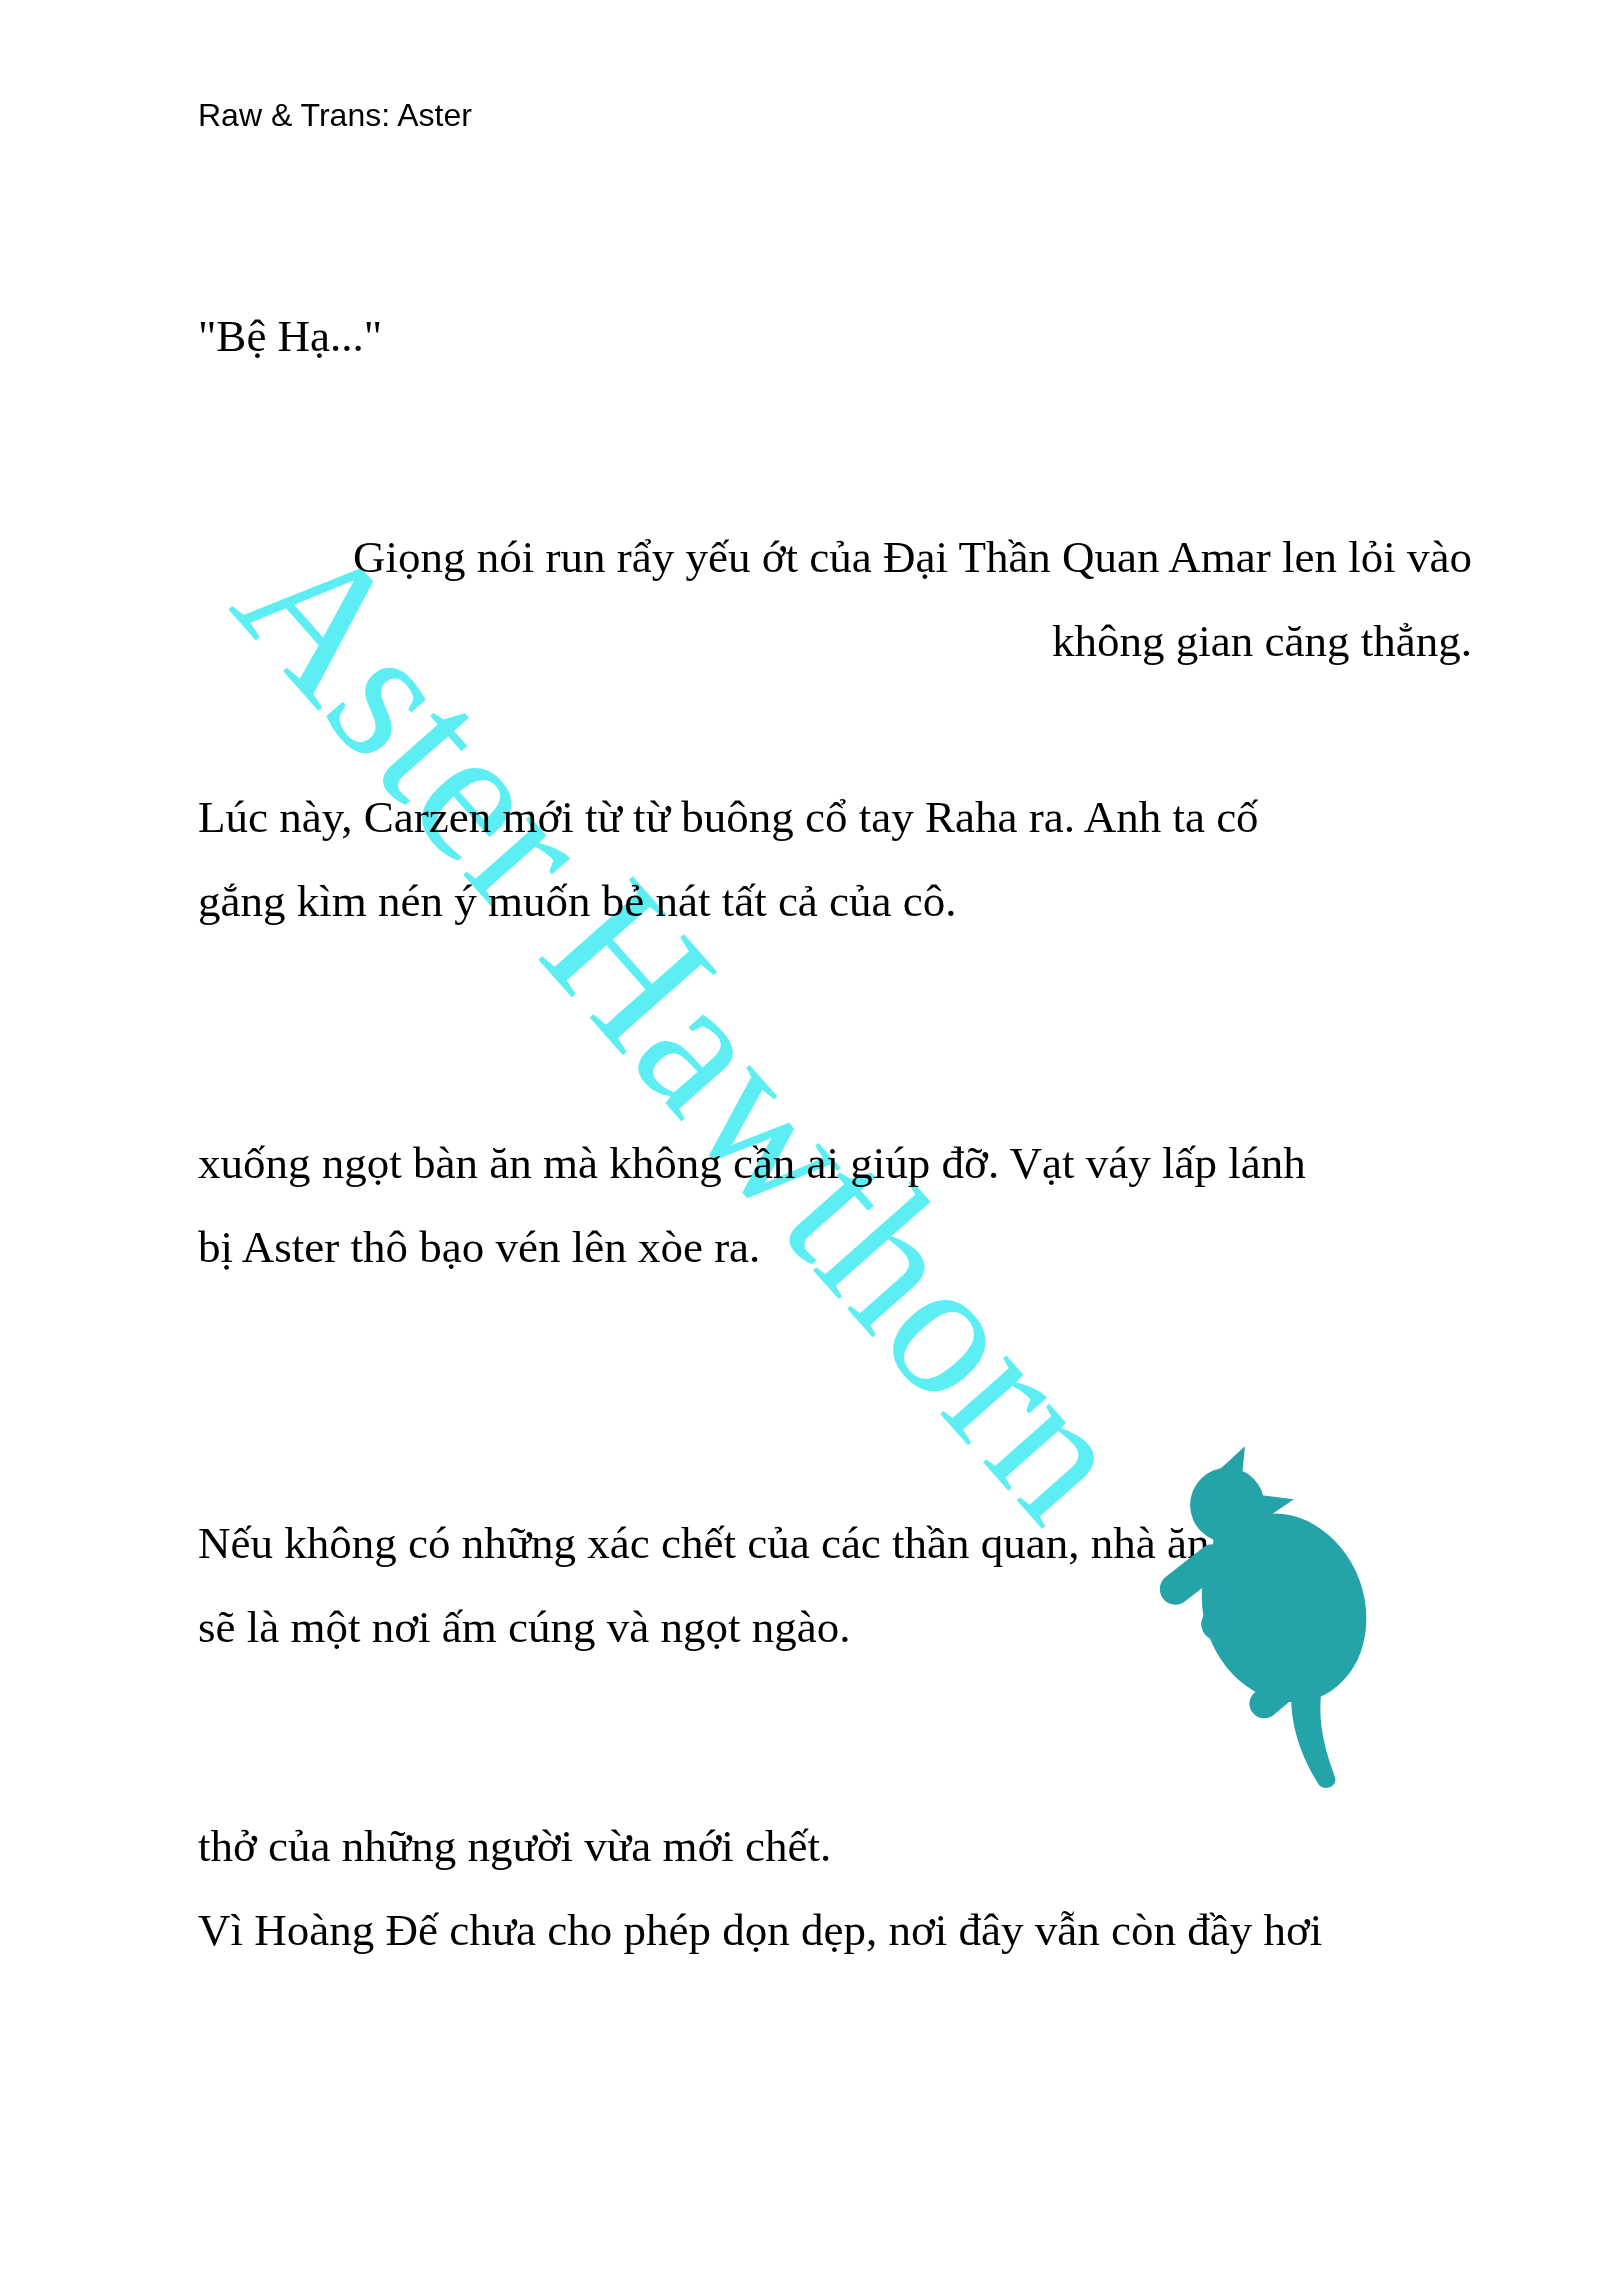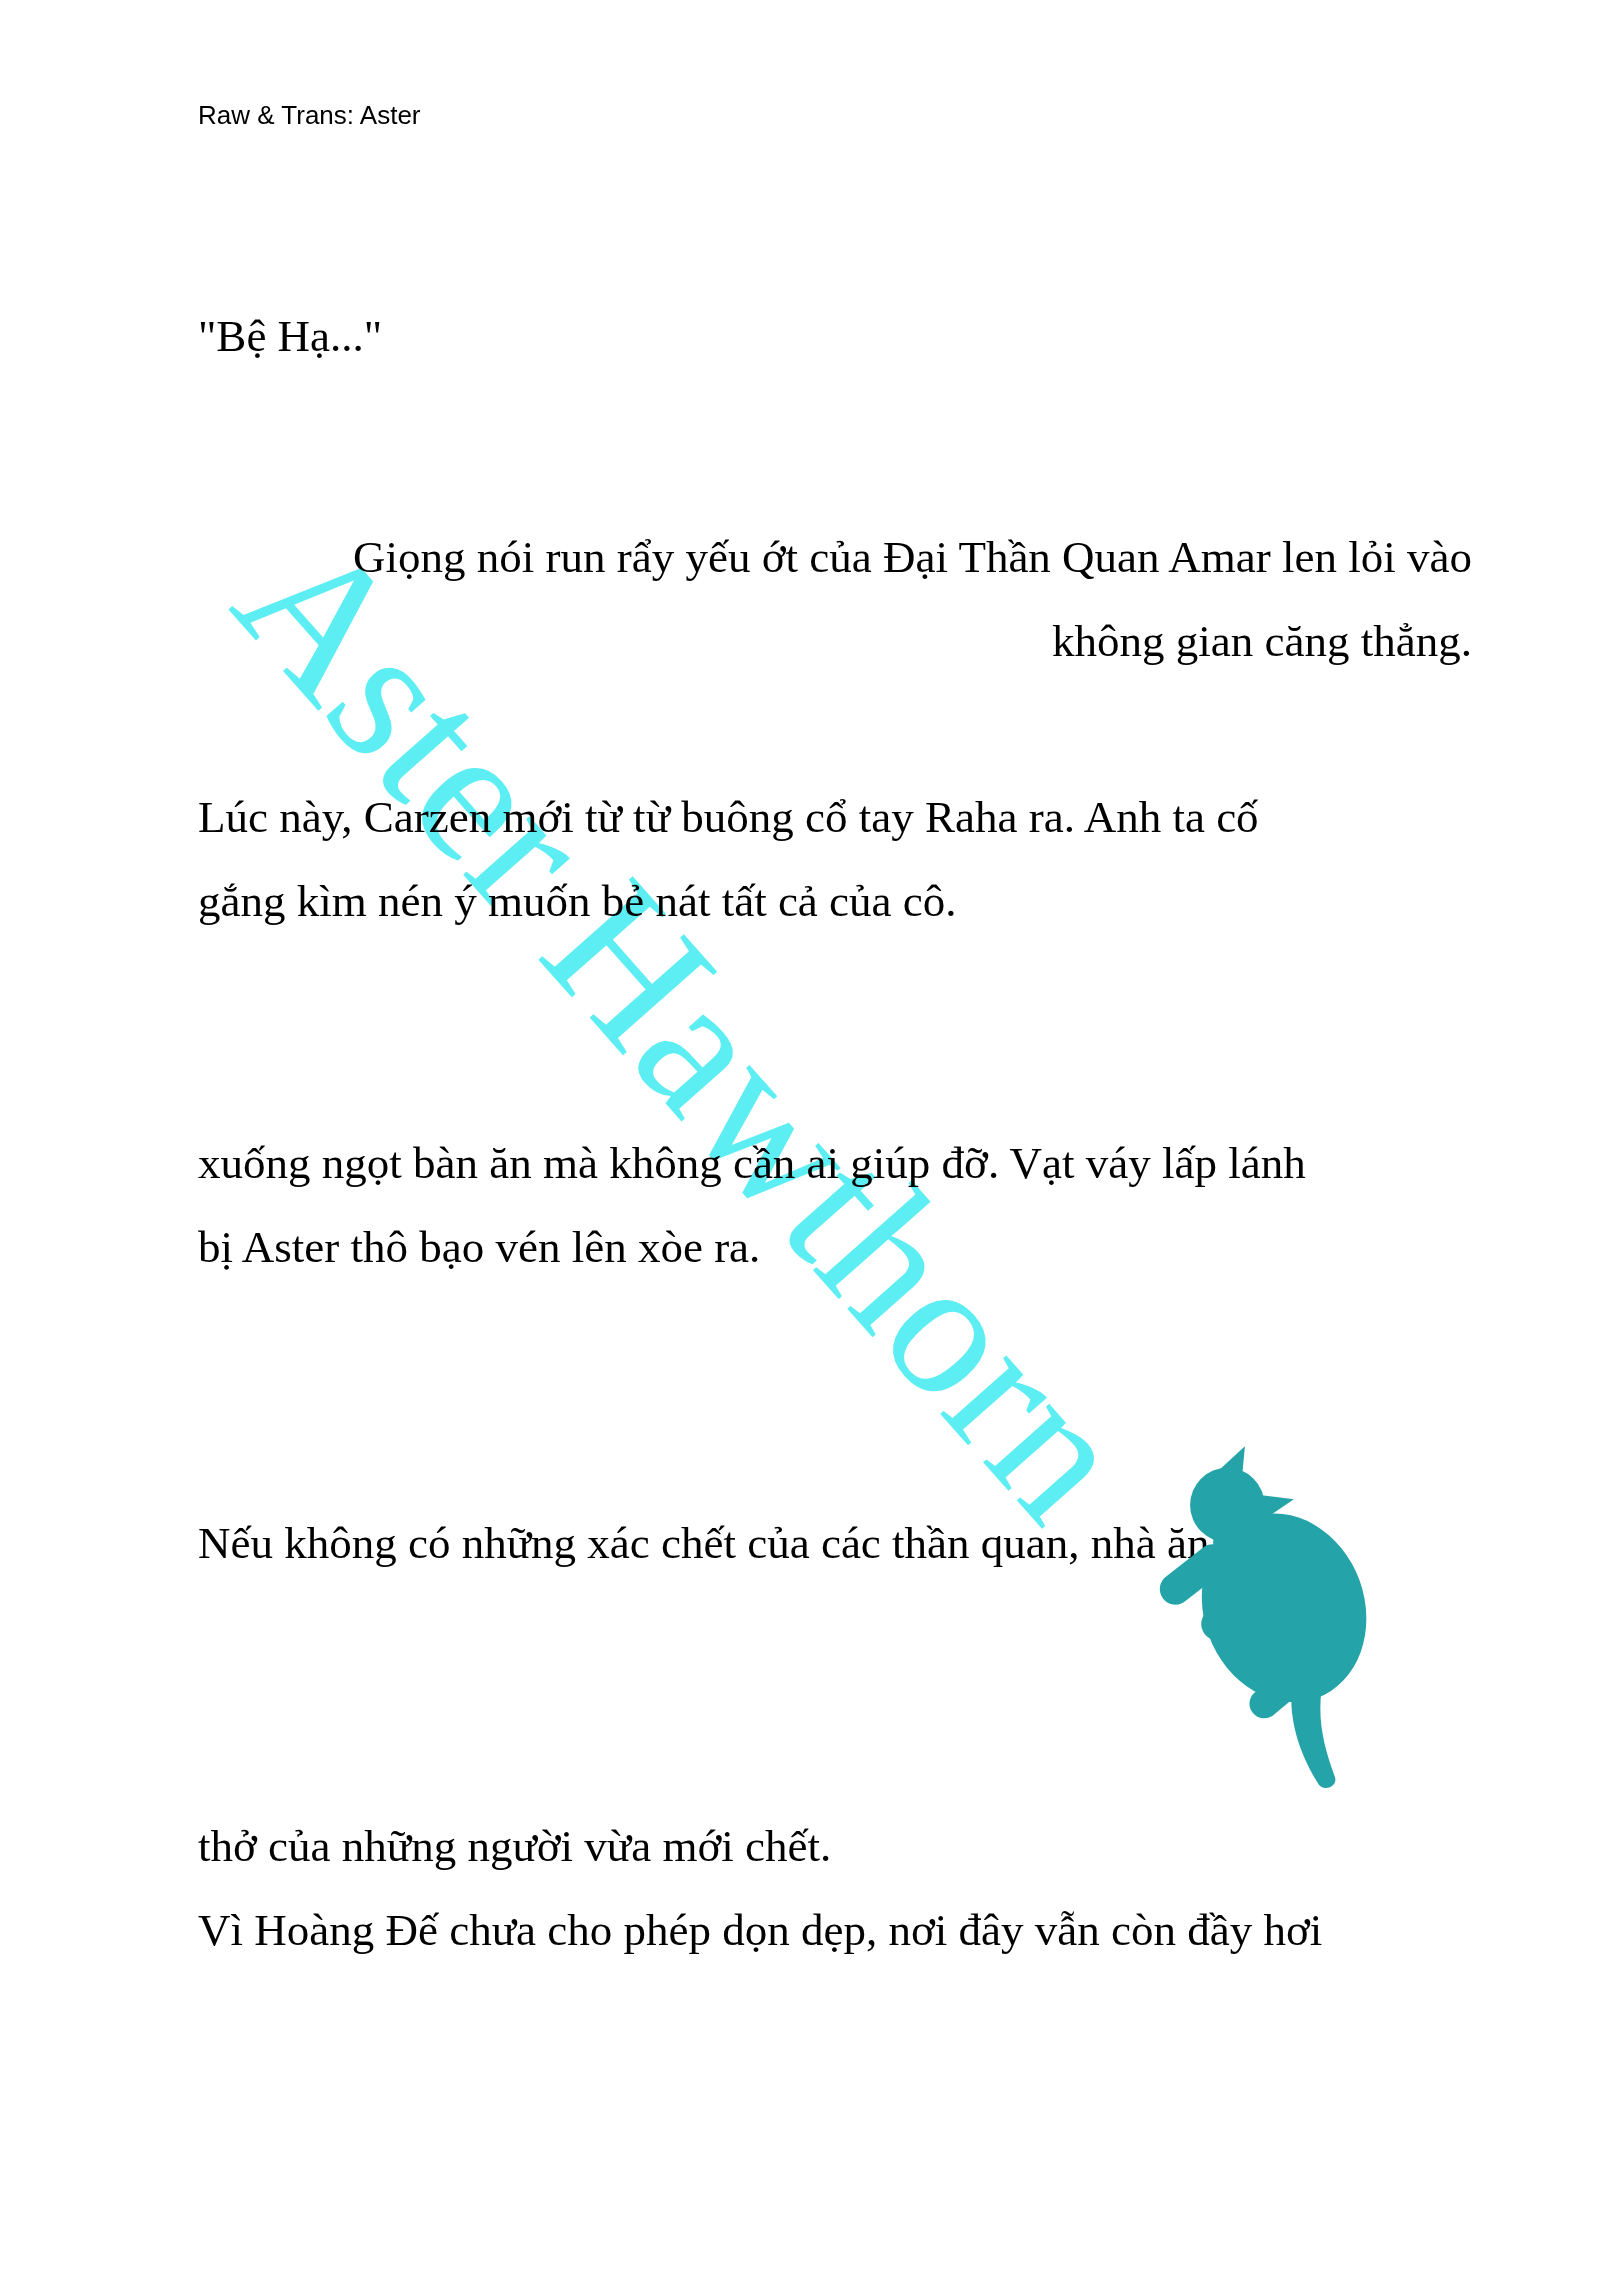--- a/index.html
+++ b/index.html
@@ -13,21 +13,21 @@
       position: relative;
       overflow: hidden;
       font-family: "Liberation Serif", "DejaVu Serif", serif;
       color: #000000;
     }
     .header {
       position: absolute;
       left: 198px;
       top: 98px;
       font-family: "Liberation Sans", "DejaVu Sans", sans-serif;
-      font-size: 26px;
+      font-size: 32px;
       line-height: 35px;
       color: #000000;
       white-space: nowrap;
     }
     .para {
       position: absolute;
       left: 198px;
       width: 1274px;
       font-size: 45px;
       line-height: 84px;
@@ -73,20 +73,21 @@
   <span class="line">gắng kìm nén ý muốn bẻ nát tất cả của cô.</span>
 </p>
 
 <p class="para" style="top: 1121px;">
   <span class="line">xuống ngọt bàn ăn mà không cần ai giúp đỡ. Vạt váy lấp lánh</span>
   <span class="line">bị Aster thô bạo vén lên xòe ra.</span>
 </p>
 
 <p class="para" style="top: 1501px;">
   <span class="line">Nếu không có những xác chết của các thần quan, nhà ăn vẫn</span>
+  <span class="line">sẽ là một nơi ấm cúng và ngọt ngào.</span>
 </p>
 
 <p class="para" style="top: 1804px;">
   <span class="line">thở của những người vừa mới chết.</span>
   <span class="line">Vì Hoàng Đế chưa cho phép dọn dẹp, nơi đây vẫn còn đầy hơi</span>
 </p>
 
 <svg class="cat" viewBox="0 0 240 360" width="235" height="353">
   <g fill="#24A4A8">
 

